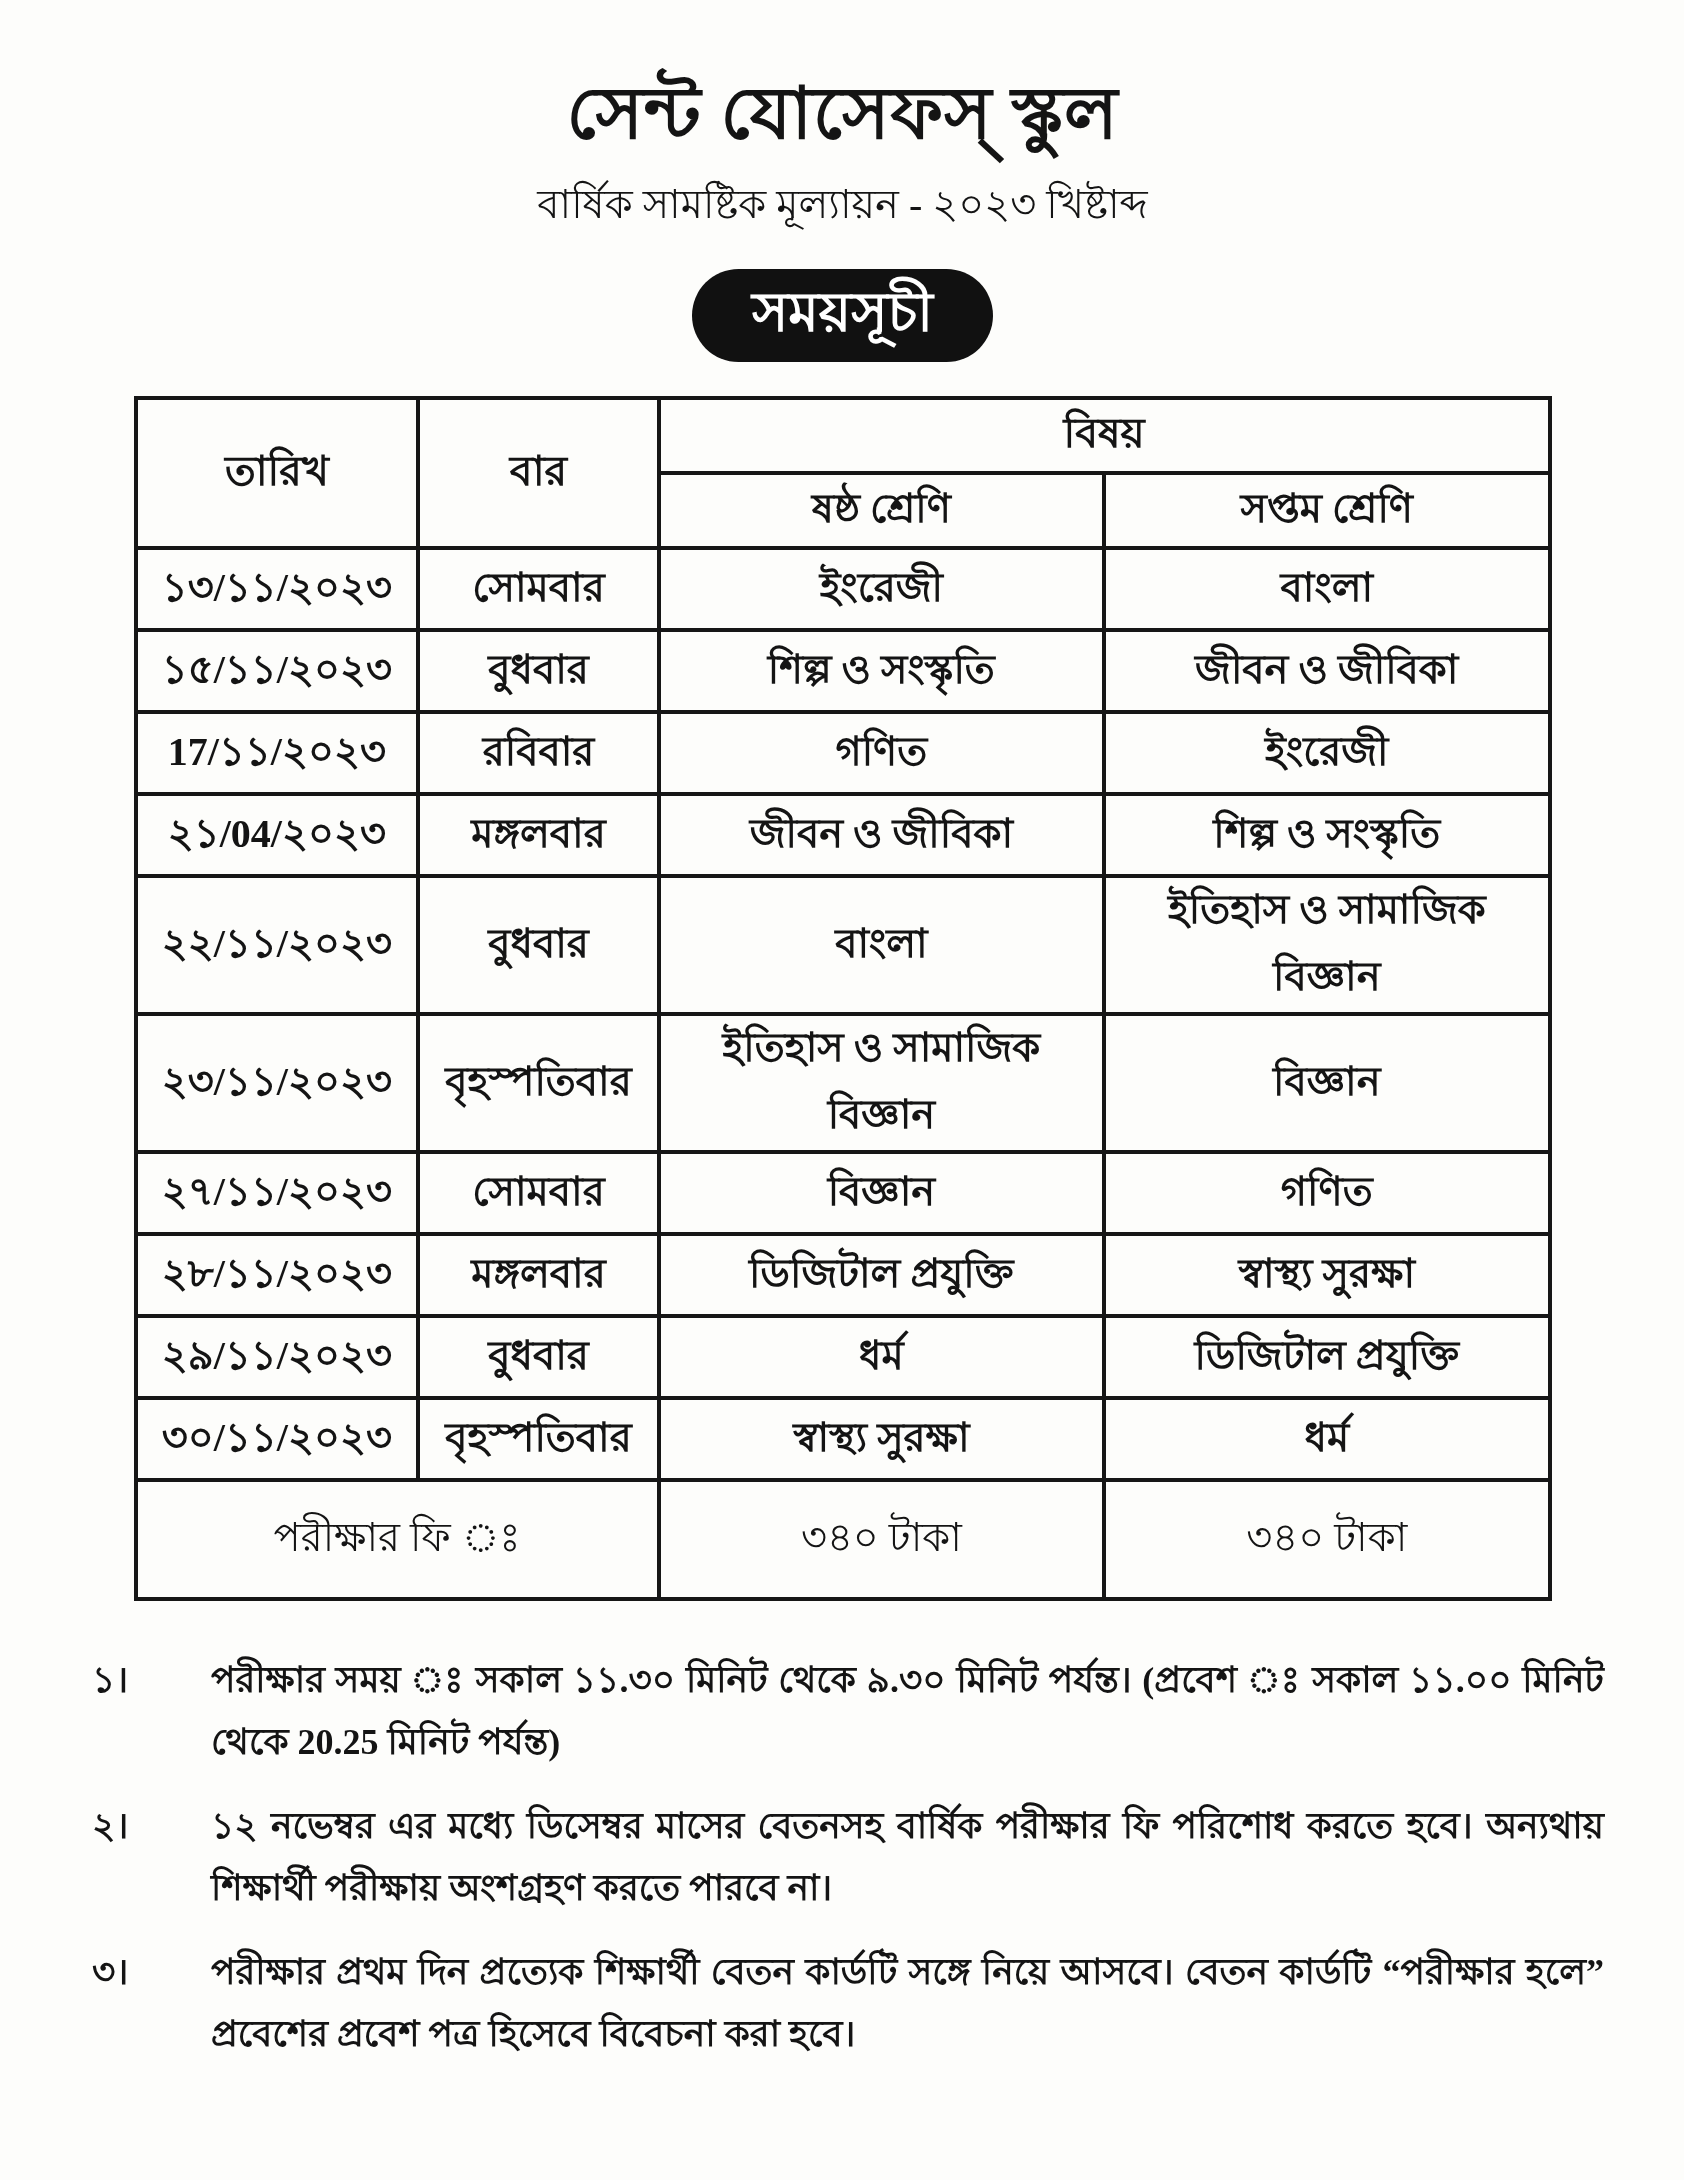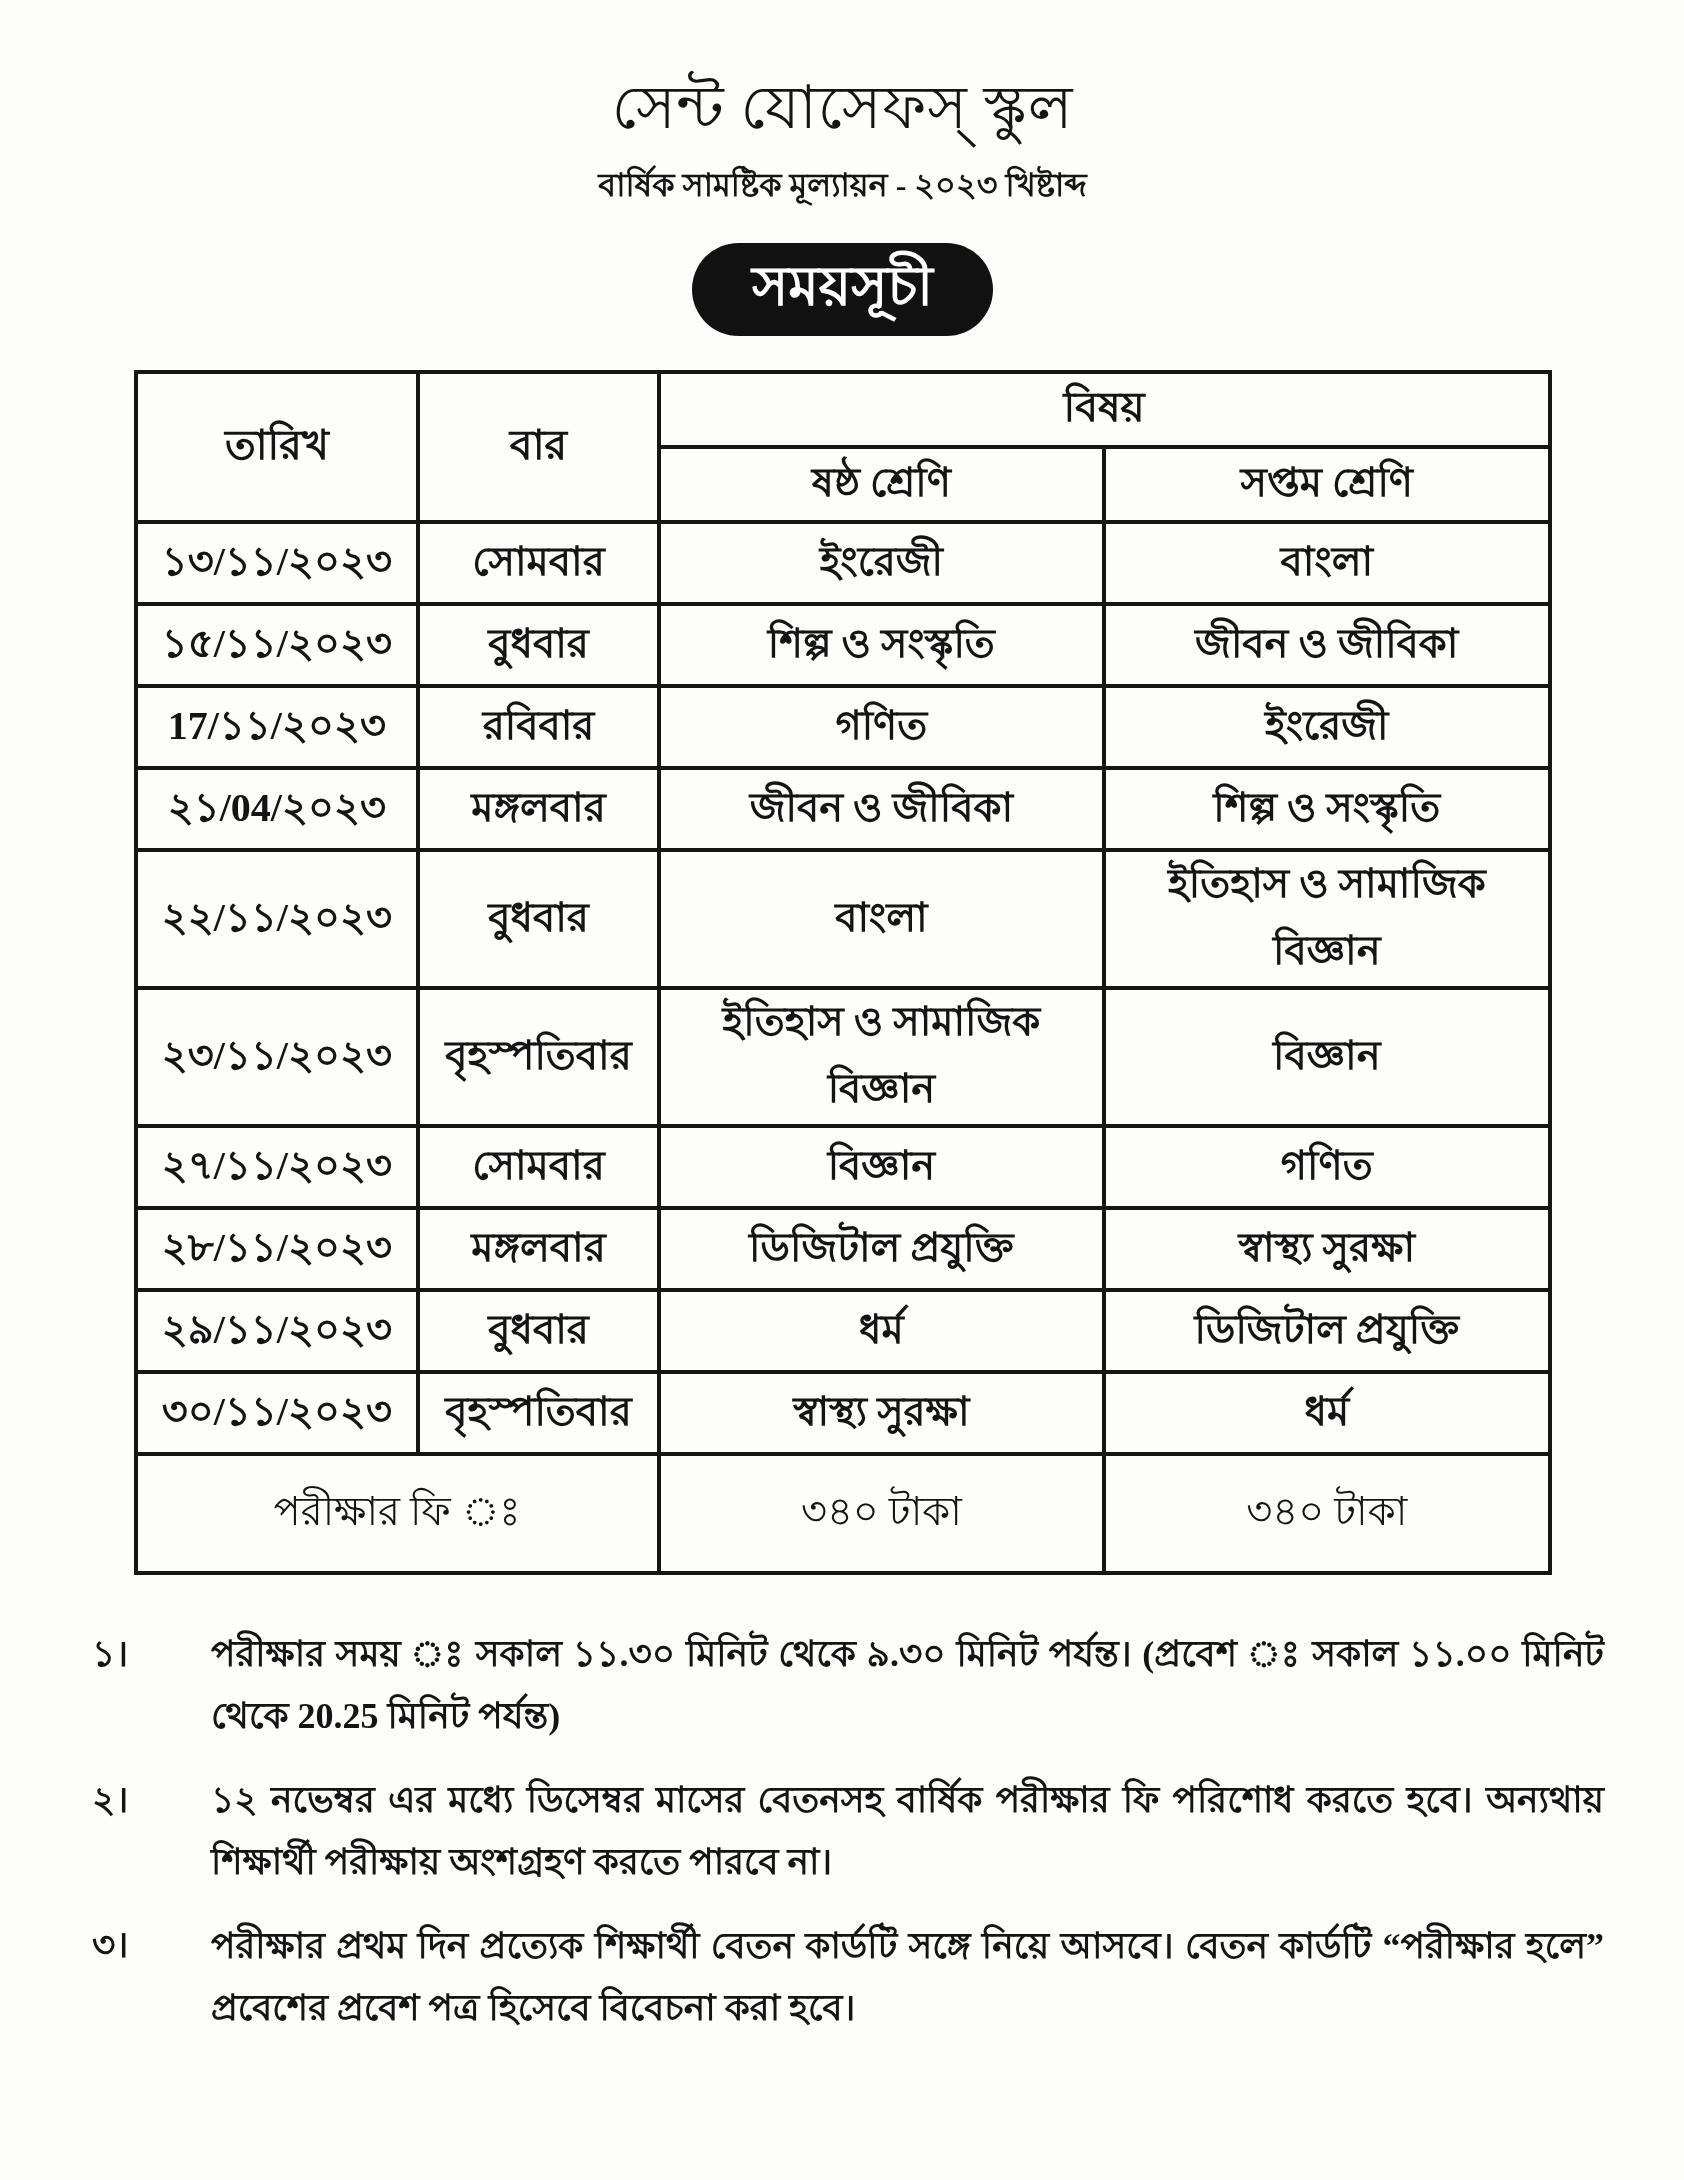--- a/index.html
+++ b/index.html
@@ -10,29 +10,29 @@
     width: 1685px;
     height: 2181px;
     margin: 0 auto;
     background: #fdfdfb;
     color: #141414;
     overflow: hidden;
     padding-top: 75px;
   }
   .center { text-align: center; }
   .school-name {
-    font-size: 60px;
-    font-weight: 400;
+    font-size: 72px;
+    font-weight: 700;
     letter-spacing: 0.9px;
     line-height: 1.1;
   }
   .subtitle {
     margin-top: 19px;
-    font-size: 32px;
-    font-weight: 700;
+    font-size: 40px;
+    font-weight: 400;
   }
   .badge-wrap { margin-top: 29px; text-align: center; }
   .badge {
     display: inline-block;
     background: #111111;
     color: #ffffff;
     font-size: 55px;
     font-weight: 700;
     padding: 13.6px 60px 19px 60px;
     border-radius: 68px;

